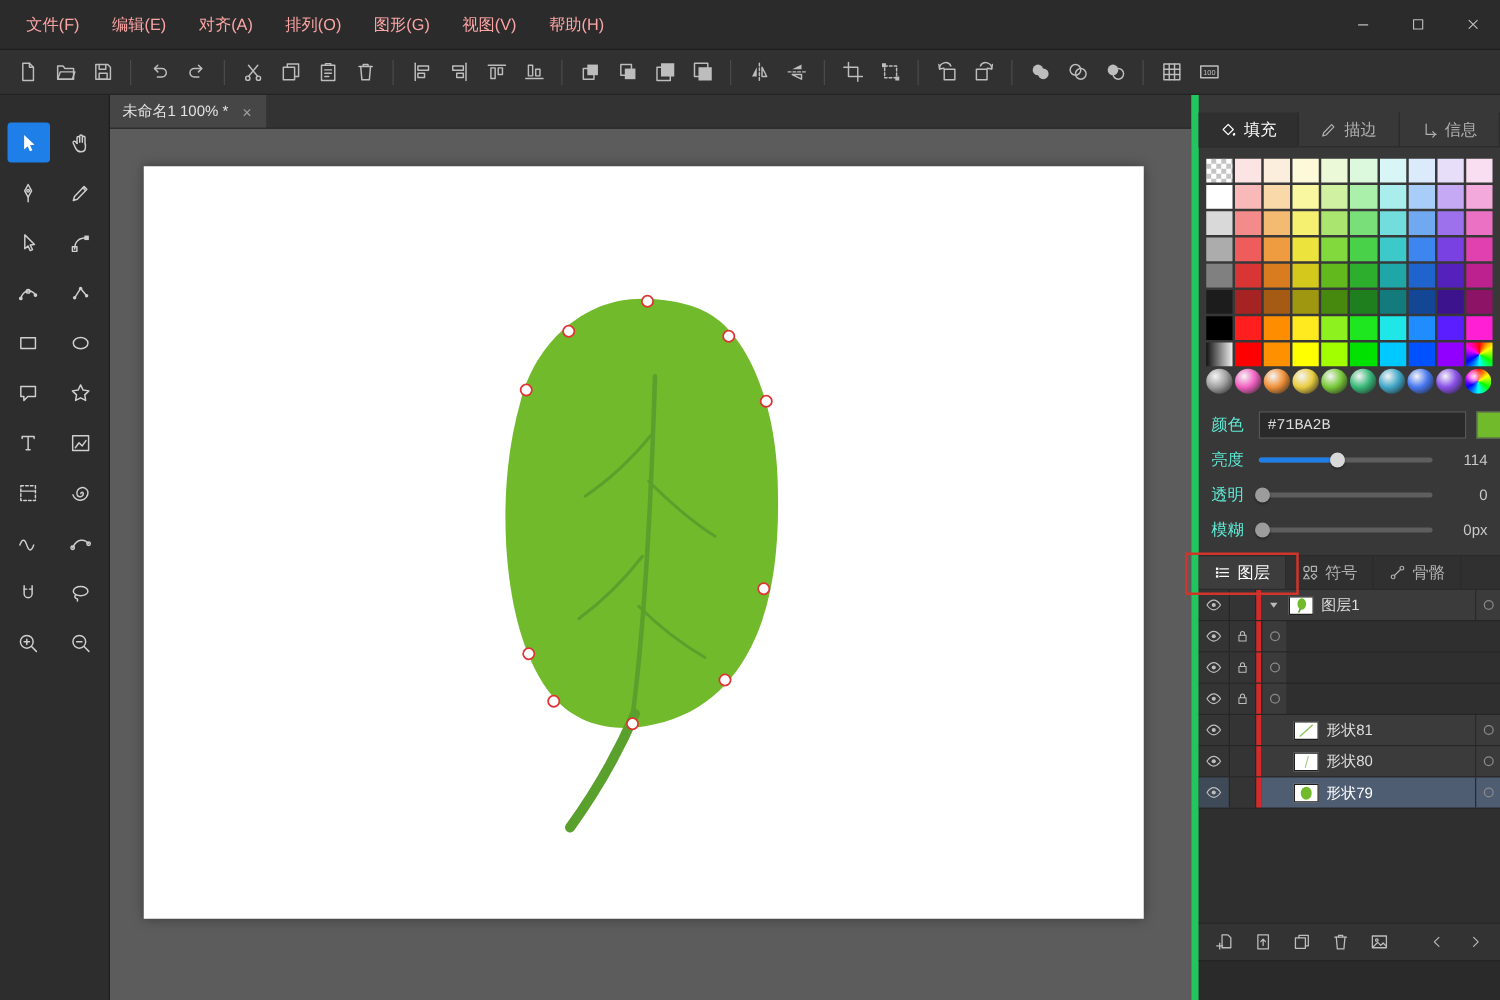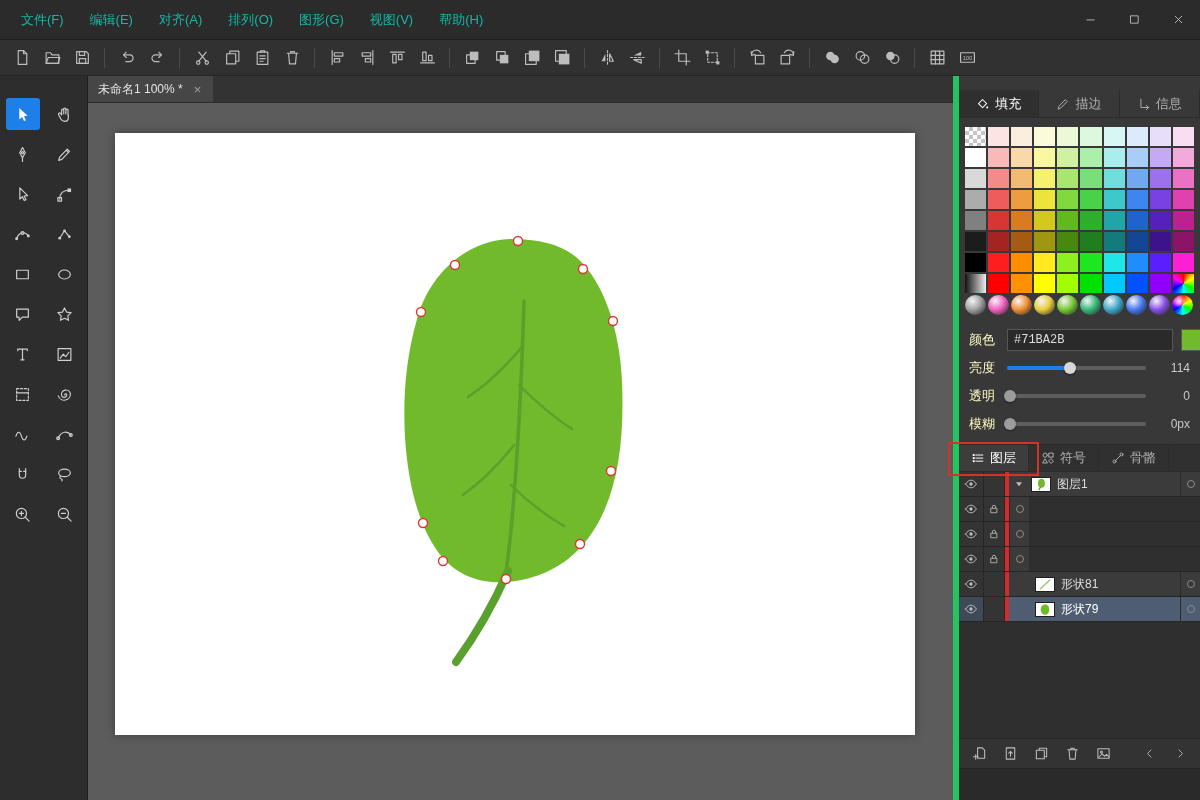--- a/index.html
+++ b/index.html
@@ -5,21 +5,21 @@
   *{margin:0;padding:0;box-sizing:border-box;user-select:none}
   html,body{width:1200px;height:800px;overflow:hidden;background:#222;
     font-family:"Liberation Sans","DejaVu Sans",sans-serif;}
   .app{width:1200px;height:800px;display:flex;flex-direction:column;background:#2b2b2b;color:#ccc;font-size:13px}
   .icon{display:inline-flex;align-items:center;justify-content:center}
   .icon svg{display:block}
 
   
   .menu-bar{height:40px;background:#2b2b2b;display:flex;align-items:stretch;border-bottom:1px solid #1e1e1e}
   .menu-items{display:flex;padding-left:8px}
-  .menu-item{padding:0 13px;line-height:39px;color:#14b8a6;cursor:default}
+  .menu-item{padding:0 13px;line-height:39px;color:#fca5a5;cursor:default}
   .win-controls{margin-left:auto;display:flex}
   .win-btn{width:44px;display:flex;align-items:center;justify-content:center;color:#c0c0c0}
 
   
   .toolbar{height:36px;background:#313131;border-bottom:1px solid #242424;display:flex;align-items:center;padding:0 8px}
   .tb-group{display:flex;align-items:center;gap:2px}
   .tb-sep{width:1px;height:20px;background:#4a4a4a;margin:0 8px}
   .tb-btn{width:28px;height:28px;display:flex;align-items:center;justify-content:center;border-radius:3px;color:#bdbdbd}
 
   .main{flex:1;display:flex;min-height:0}
@@ -50,21 +50,21 @@
 
   .palette{padding:9px 6px 4px;display:flex;flex-direction:column;gap:2px}
   .pal-row{display:flex;gap:2px}
   .pal-cell{width:21.5px;height:19px}
   .pal-cell.checker{background:repeating-conic-gradient(#c4c4c4 0% 25%,#ffffff 0% 50%) 0 0/8px 8px}
   .pal-cell.grad-gray{background:linear-gradient(90deg,#111,#eee)}
   .pal-cell.rainbow{background:conic-gradient(#f00,#ff0,#0f0,#0ff,#00f,#f0f,#f00)}
   .sphere{width:21px;height:20px;border-radius:50%}
 
   .color-row{display:flex;align-items:center;padding:10px 10px 3px;gap:8px}
-  .lbl{width:30px;color:#fef9c3;flex:none}
+  .lbl{width:30px;color:#5eead4;flex:none}
   .color-input{flex:1;height:22px;background:#2a2a2a;border:1px solid #565656;color:#ddd;padding:0 6px;font-size:12px;
     font-family:"Liberation Mono","DejaVu Sans Mono",monospace}
   .color-swatch{width:22px;height:22px;border:1px solid #565656;flex:none}
 
   .slider-row{display:flex;align-items:center;padding:0 10px;height:28px;gap:8px}
   .track{flex:1;height:4px;background:#5e5e5e;border-radius:2px;position:relative}
   .track .fill{position:absolute;left:0;top:0;height:100%;background:#1f7fe8;border-radius:2px}
   .sl-thumb{position:absolute;top:50%;transform:translate(-50%,-50%);width:12px;height:12px;border-radius:50%;
     background:#9c9c9c;box-shadow:0 1px 2px rgba(0,0,0,.45)}
   .sl-thumb.bright{background:#d8d8d8}
@@ -927,20 +927,44 @@
                 <svg width="18" height="13" viewBox="0 0 20 15">
                   <path d="M4 13L16 2" stroke="#8cc45e" stroke-width="1.3" fill="none"></path>
                 </svg>
               </span>
               <span class="layer-label">形状81</span>
             </div>
             <div class="cell-ind">
               <span class="ind-circle"></span>
             </div>
           </div>
+          <div class="layer-row">
+            <div class="cell-eye">
+              <span class="icon">
+                <svg width="14" height="14" viewBox="0 0 16 16" fill="none" stroke="currentColor" stroke-width="1.1" stroke-linecap="round" stroke-linejoin="round">
+                  <path d="M1.8 8c2-3 4.2-4.4 6.2-4.4S12.2 5 14.2 8c-2 3-4.2 4.4-6.2 4.4S3.8 11 1.8 8z"></path>
+                  <circle cx="8" cy="8" r="1.9" fill="currentColor" stroke="none"></circle>
+                </svg>
+              </span>
+            </div>
+            <div class="cell-lock"></div>
+            <div class="red-bar"></div>
+            <div class="row-content">
+              <span class="indent"></span>
+              <span class="layer-thumb">
+                <svg width="18" height="13" viewBox="0 0 20 15">
+                  <path d="M12 2L9 13" stroke="#a9cf85" stroke-width="1.1" fill="none"></path>
+                </svg>
+              </span>
+              <span class="layer-label">形状80</span>
+            </div>
+            <div class="cell-ind">
+              <span class="ind-circle"></span>
+            </div>
+          </div>
           <div class="layer-row selected">
             <div class="cell-eye">
               <span class="icon">
                 <svg width="14" height="14" viewBox="0 0 16 16" fill="none" stroke="currentColor" stroke-width="1.1" stroke-linecap="round" stroke-linejoin="round">
                   <path d="M1.8 8c2-3 4.2-4.4 6.2-4.4S12.2 5 14.2 8c-2 3-4.2 4.4-6.2 4.4S3.8 11 1.8 8z"></path>
                   <circle cx="8" cy="8" r="1.9" fill="currentColor" stroke="none"></circle>
                 </svg>
               </span>
             </div>
             <div class="cell-lock"></div>

